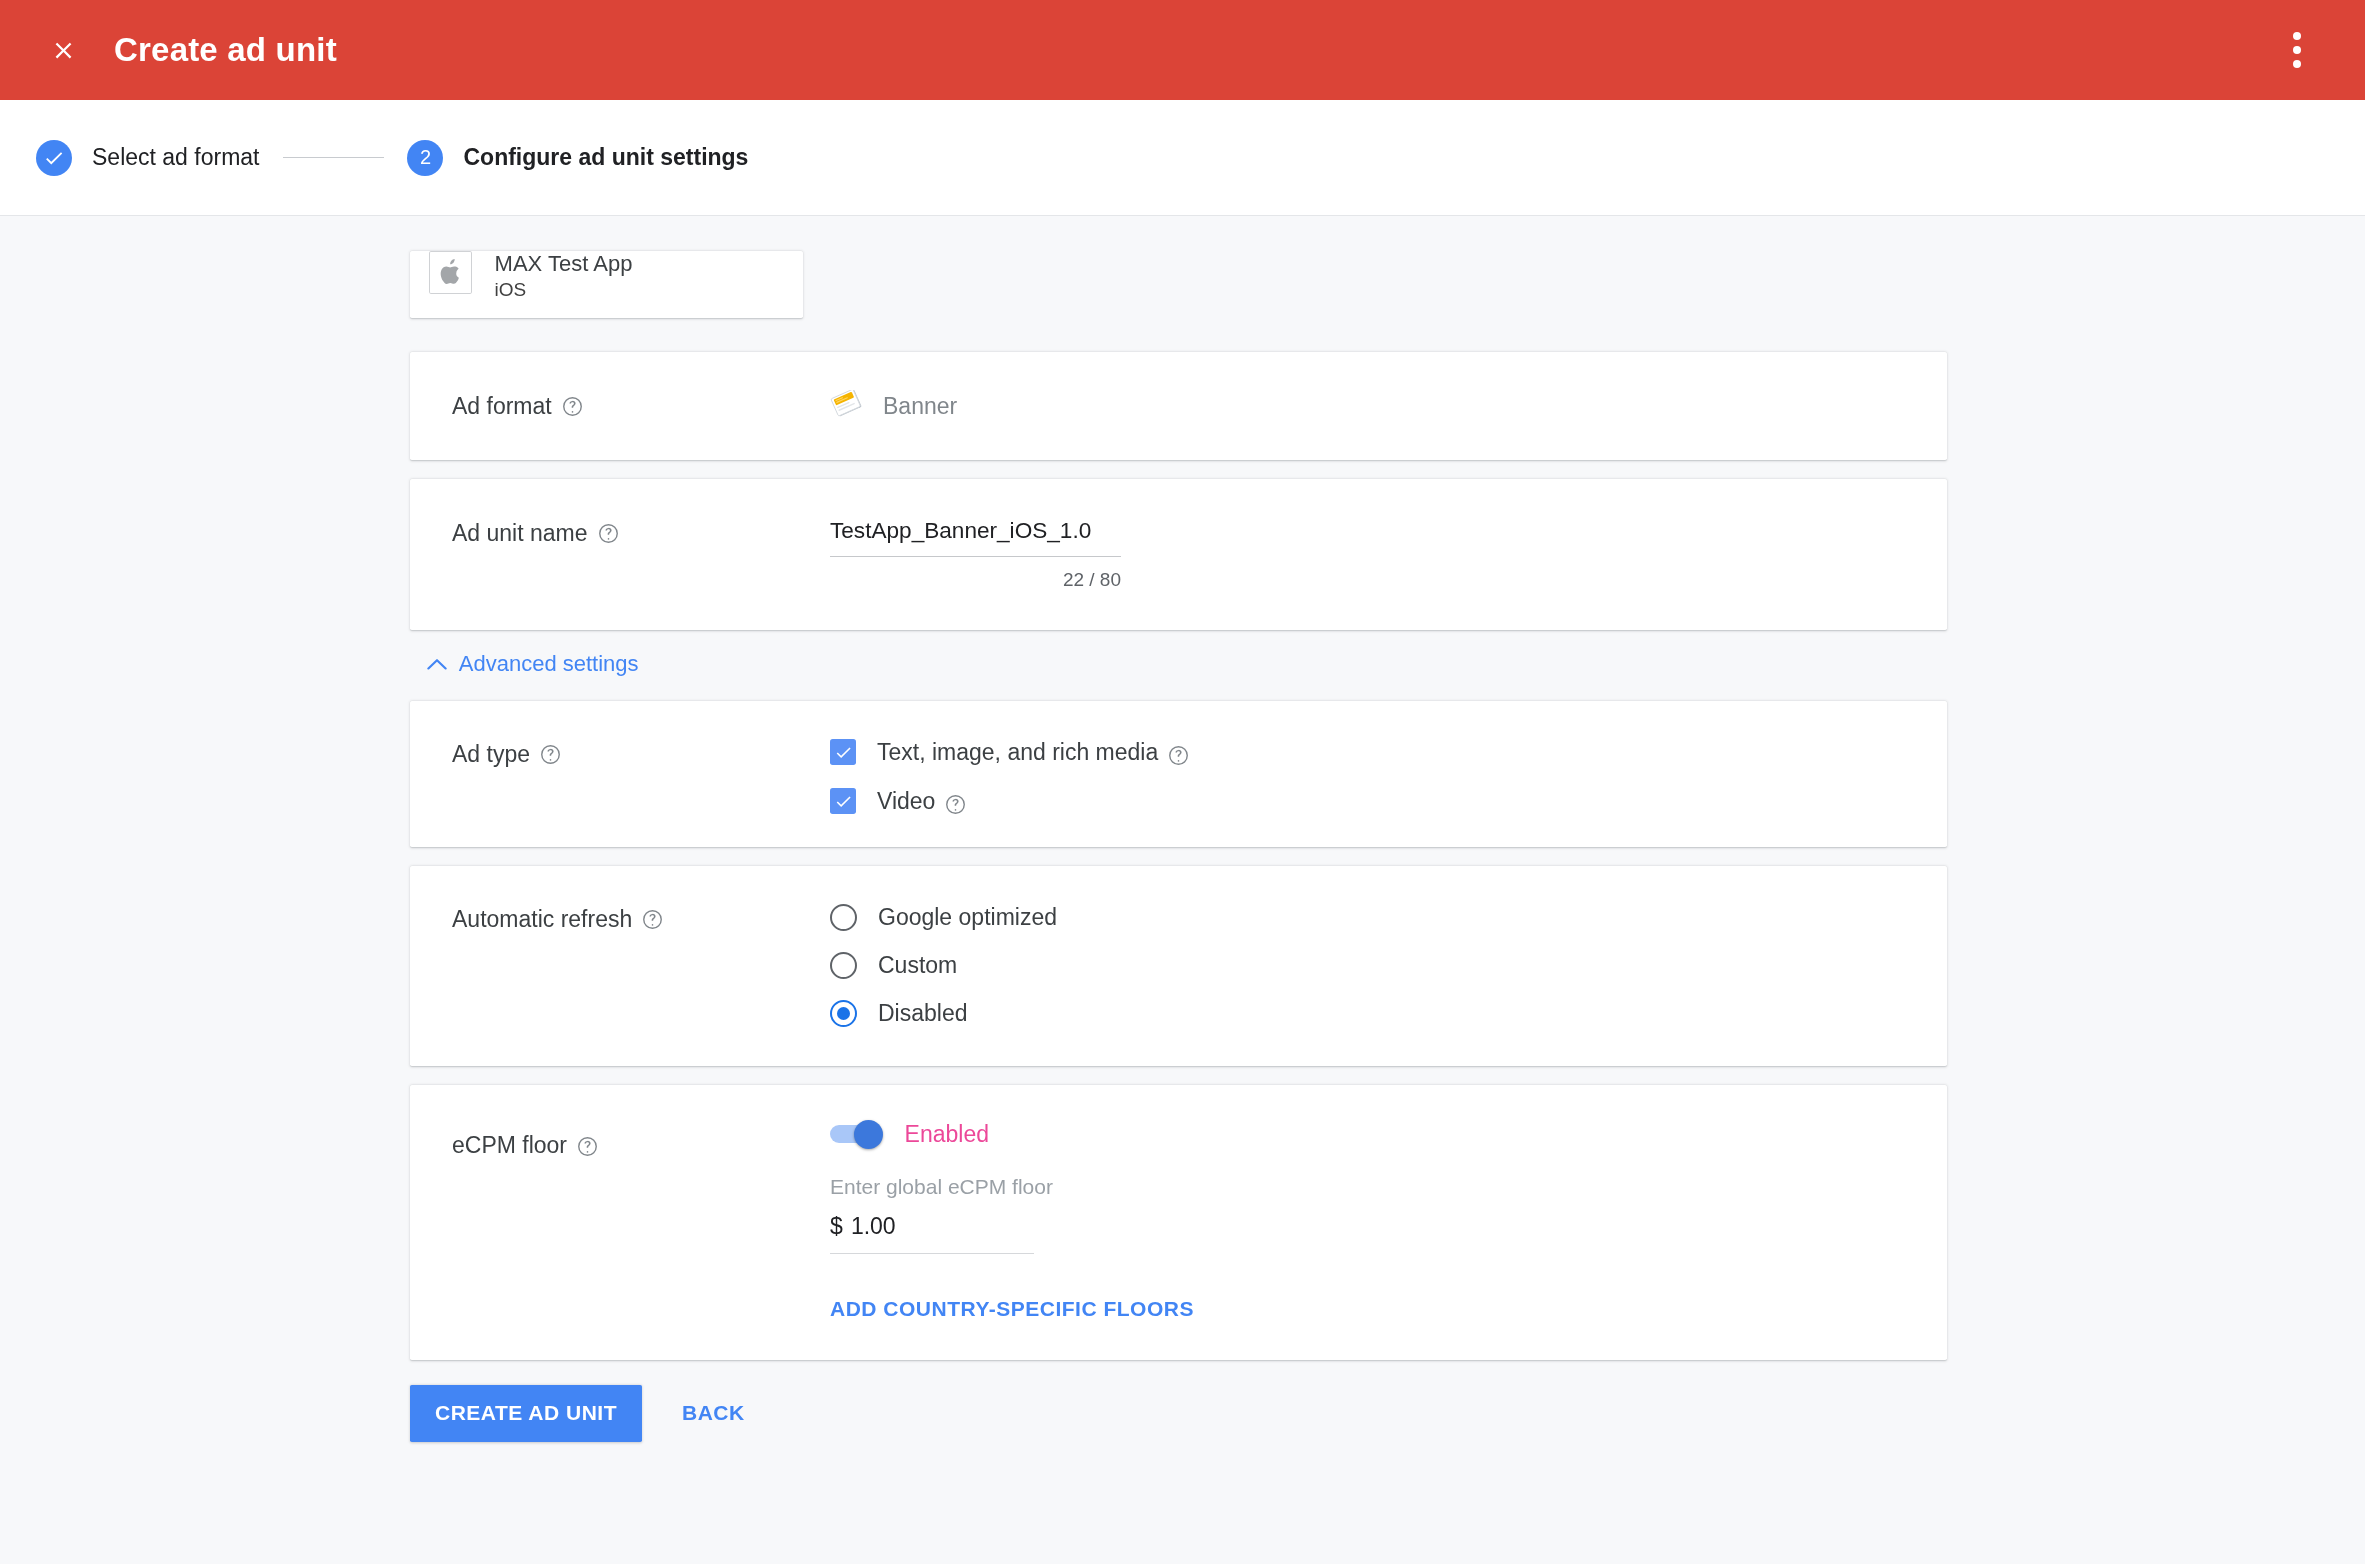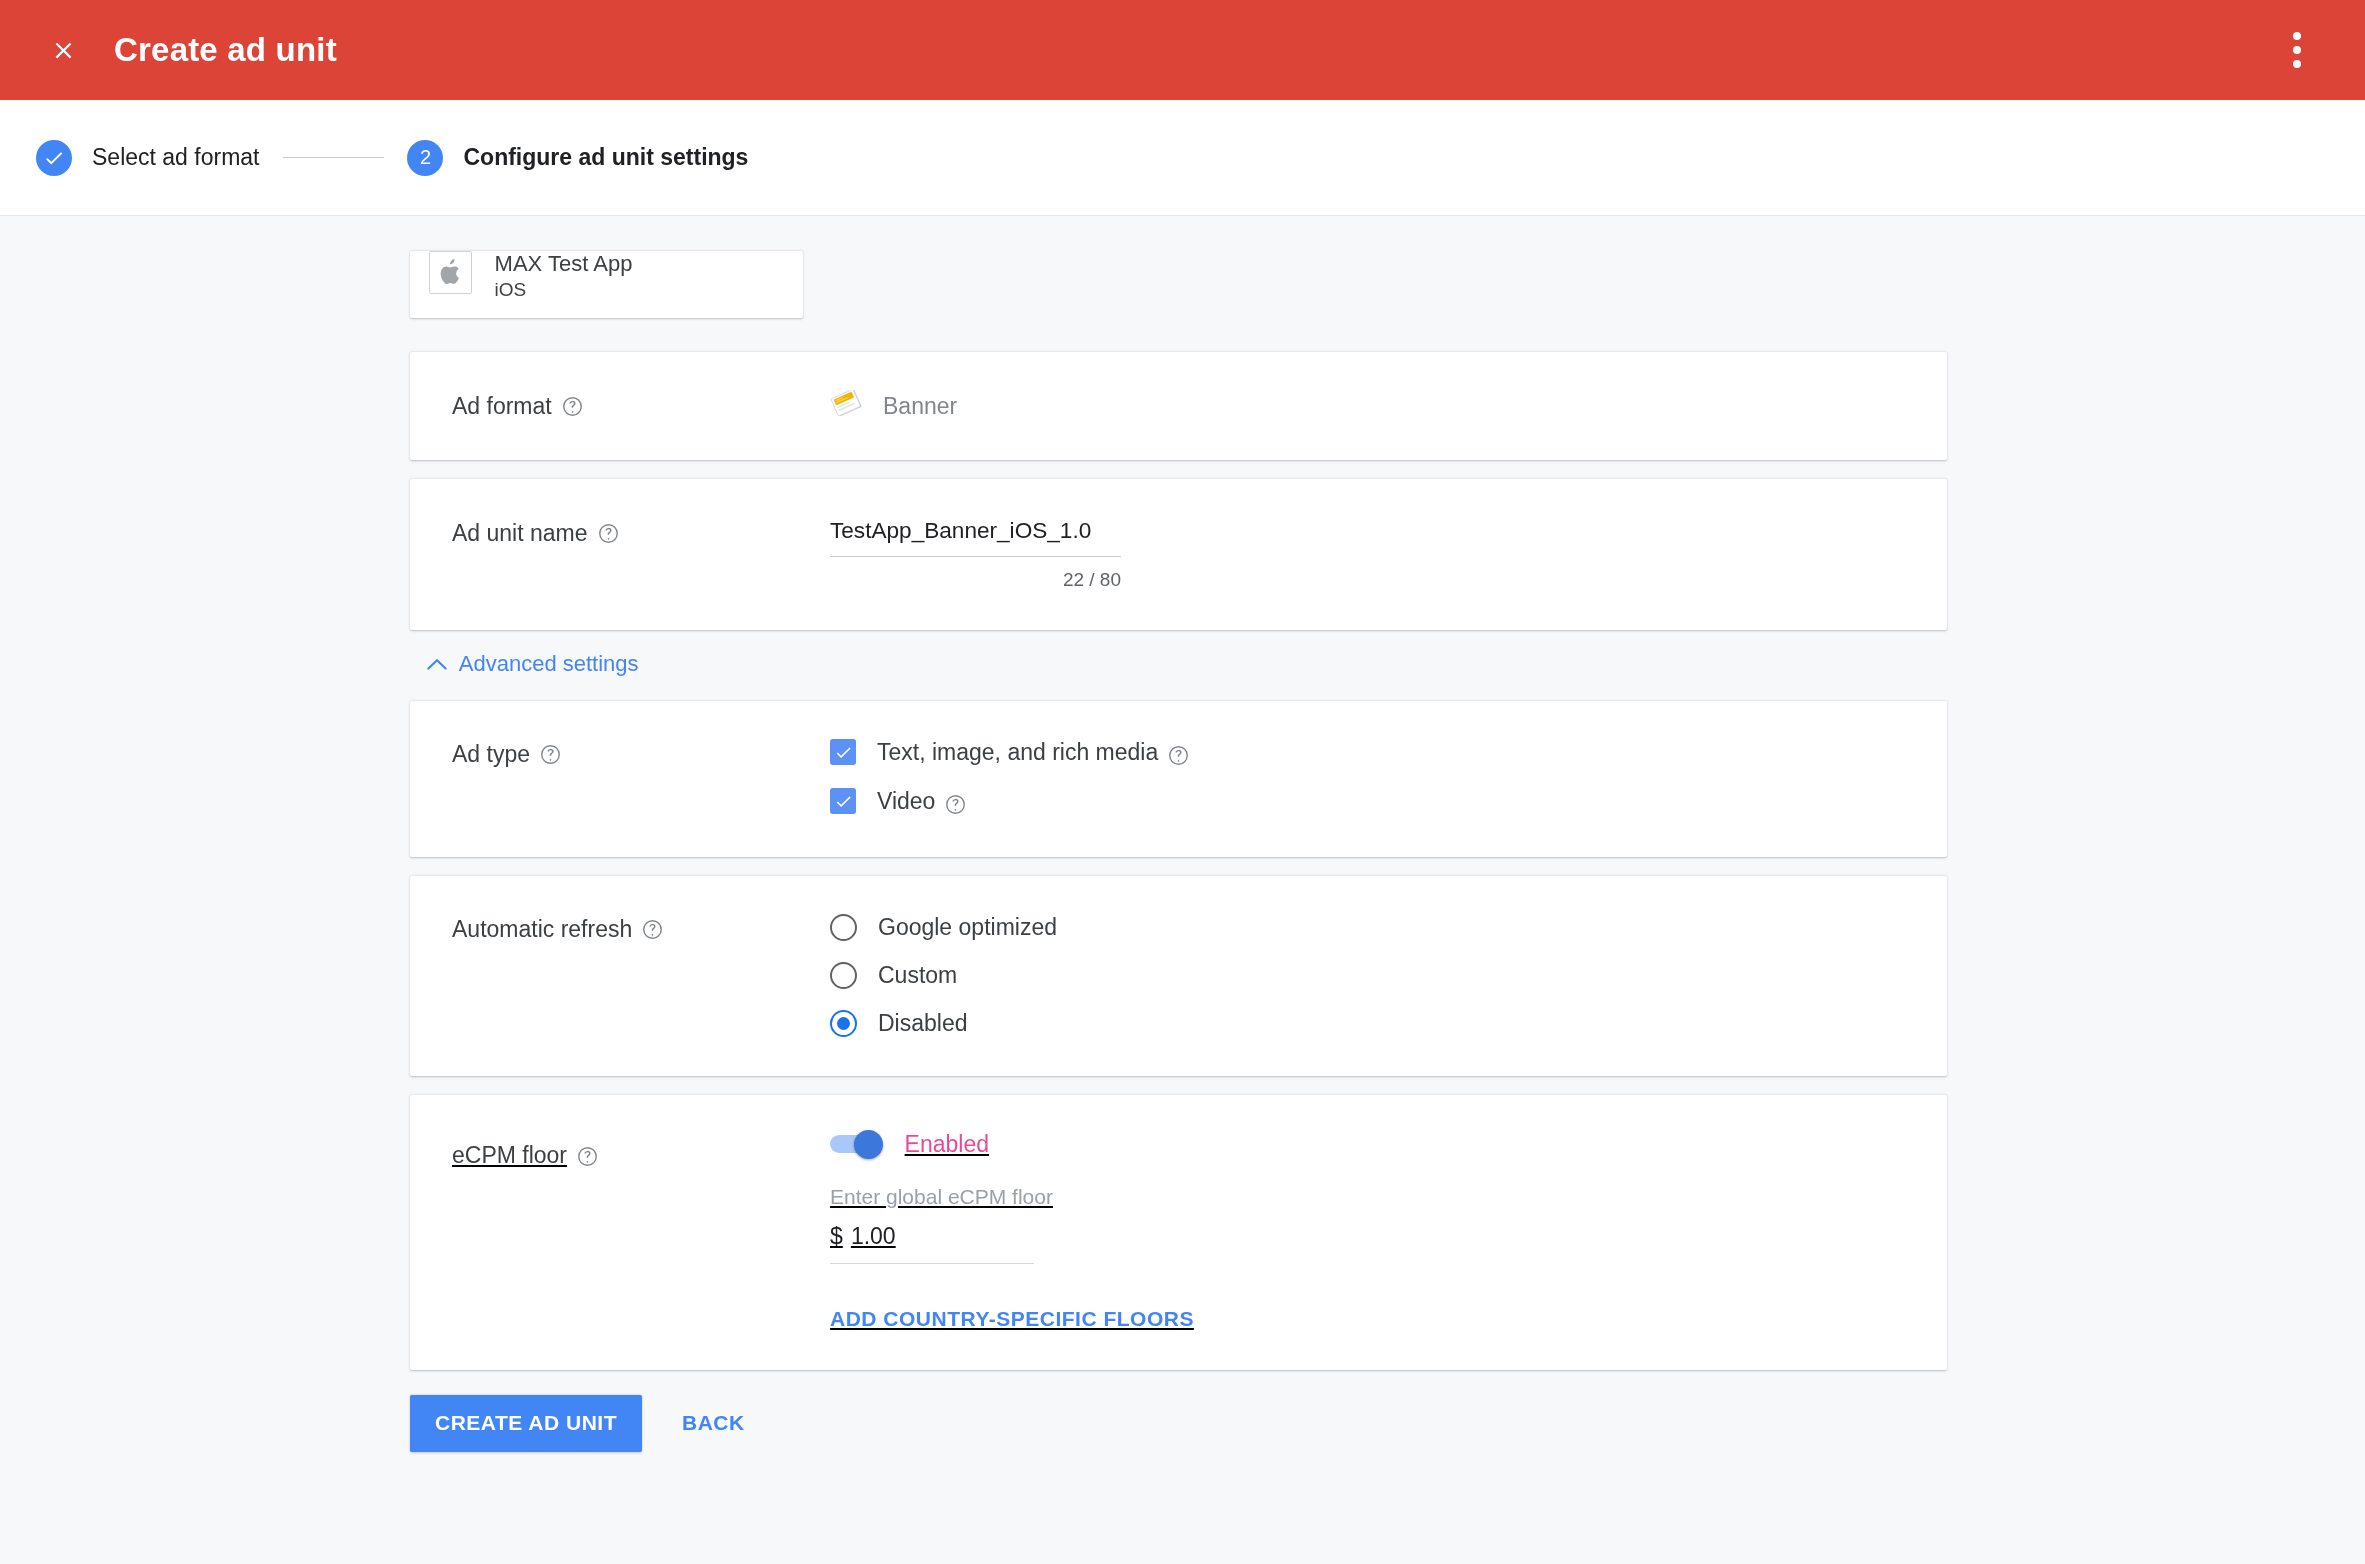--- a/index.html
+++ b/index.html
@@ -464,21 +464,21 @@
 
   <div class="adv-toggle">
     <span>
       <svg width="20" height="12.7" viewBox="0 0 22 14">
         <path d="M1.5 11.5L11 2.5l9.5 9" fill="none" stroke="#4285F4" stroke-width="2.4" stroke-linecap="round" stroke-linejoin="round"></path>
       </svg>
     </span>
     <span class="adv-toggle-label">Advanced settings</span>
   </div>
 
-  <div class="card row-card" style="padding-top:38px;padding-bottom:42px;">
+  <div class="card row-card" style="padding-top:38px;padding-bottom:32px;">
     <div class="row-label">
       <span class="row-label-text">Ad type</span>
       <span class="help-icon">
         <svg width="21" height="21" viewBox="0 0 24 24">
           <circle cx="12" cy="12" r="10" fill="none" stroke="#80868B" stroke-width="1.6"></circle>
           <path d="M12 17.2a.95.95 0 100 1.9.95.95 0 000-1.9z" fill="#80868B"></path>
           <path d="M12 5.6c-2 0-3.4 1.3-3.5 3.1h1.8c.1-1 .7-1.6 1.7-1.6 1 0 1.6.6 1.6 1.4 0 .7-.3 1.1-1.2 1.8-1 .8-1.4 1.4-1.35 2.6v.6h1.75v-.5c0-.8.3-1.2 1.2-1.9 1-.8 1.5-1.5 1.5-2.7 0-1.7-1.4-2.9-3.5-2.9z" fill="#80868B"></path>
         </svg>
       </span>
     </div>
@@ -551,21 +551,21 @@
 
         <div class="opt-row">
           <span class="radio checked"></span>
           <span class="opt-label">Disabled</span>
         </div>
 
       </div>
     </div>
   </div>
 
-  <div class="card row-card" style="padding-top:36px;text-decoration:underline;">
+  <div class="card row-card" style="padding-top:36px;">
     <div class="row-label" style="padding-top:11px;">
       <span class="row-label-text">eCPM floor</span>
       <span class="help-icon">
         <svg width="21" height="21" viewBox="0 0 24 24">
           <circle cx="12" cy="12" r="10" fill="none" stroke="#80868B" stroke-width="1.6"></circle>
           <path d="M12 17.2a.95.95 0 100 1.9.95.95 0 000-1.9z" fill="#80868B"></path>
           <path d="M12 5.6c-2 0-3.4 1.3-3.5 3.1h1.8c.1-1 .7-1.6 1.7-1.6 1 0 1.6.6 1.6 1.4 0 .7-.3 1.1-1.2 1.8-1 .8-1.4 1.4-1.35 2.6v.6h1.75v-.5c0-.8.3-1.2 1.2-1.9 1-.8 1.5-1.5 1.5-2.7 0-1.7-1.4-2.9-3.5-2.9z" fill="#80868B"></path>
         </svg>
       </span>
     </div>

